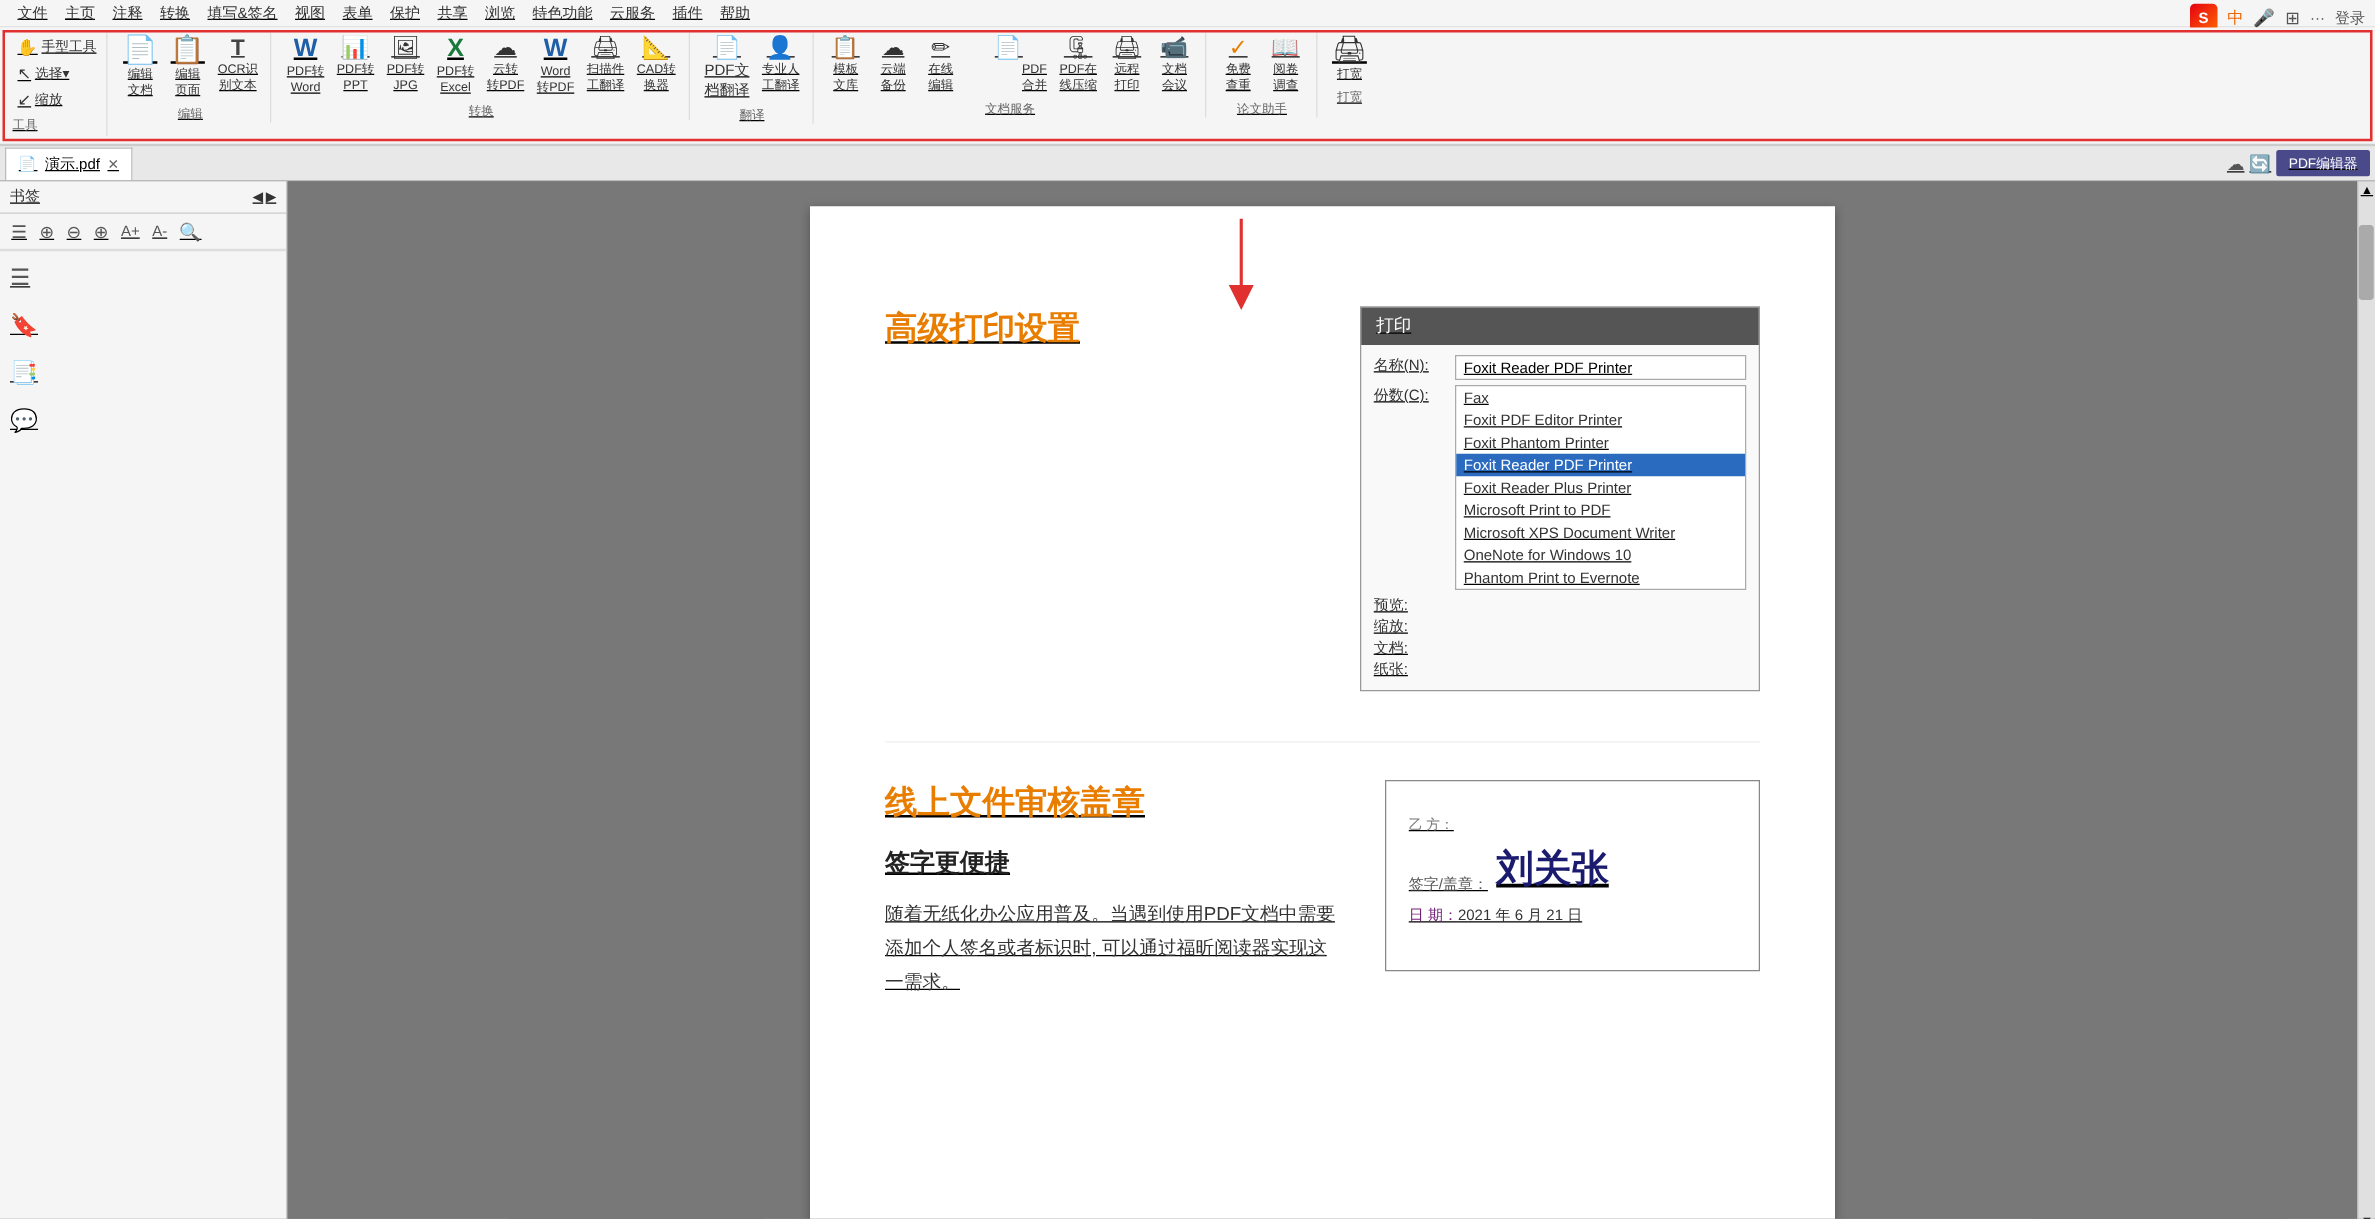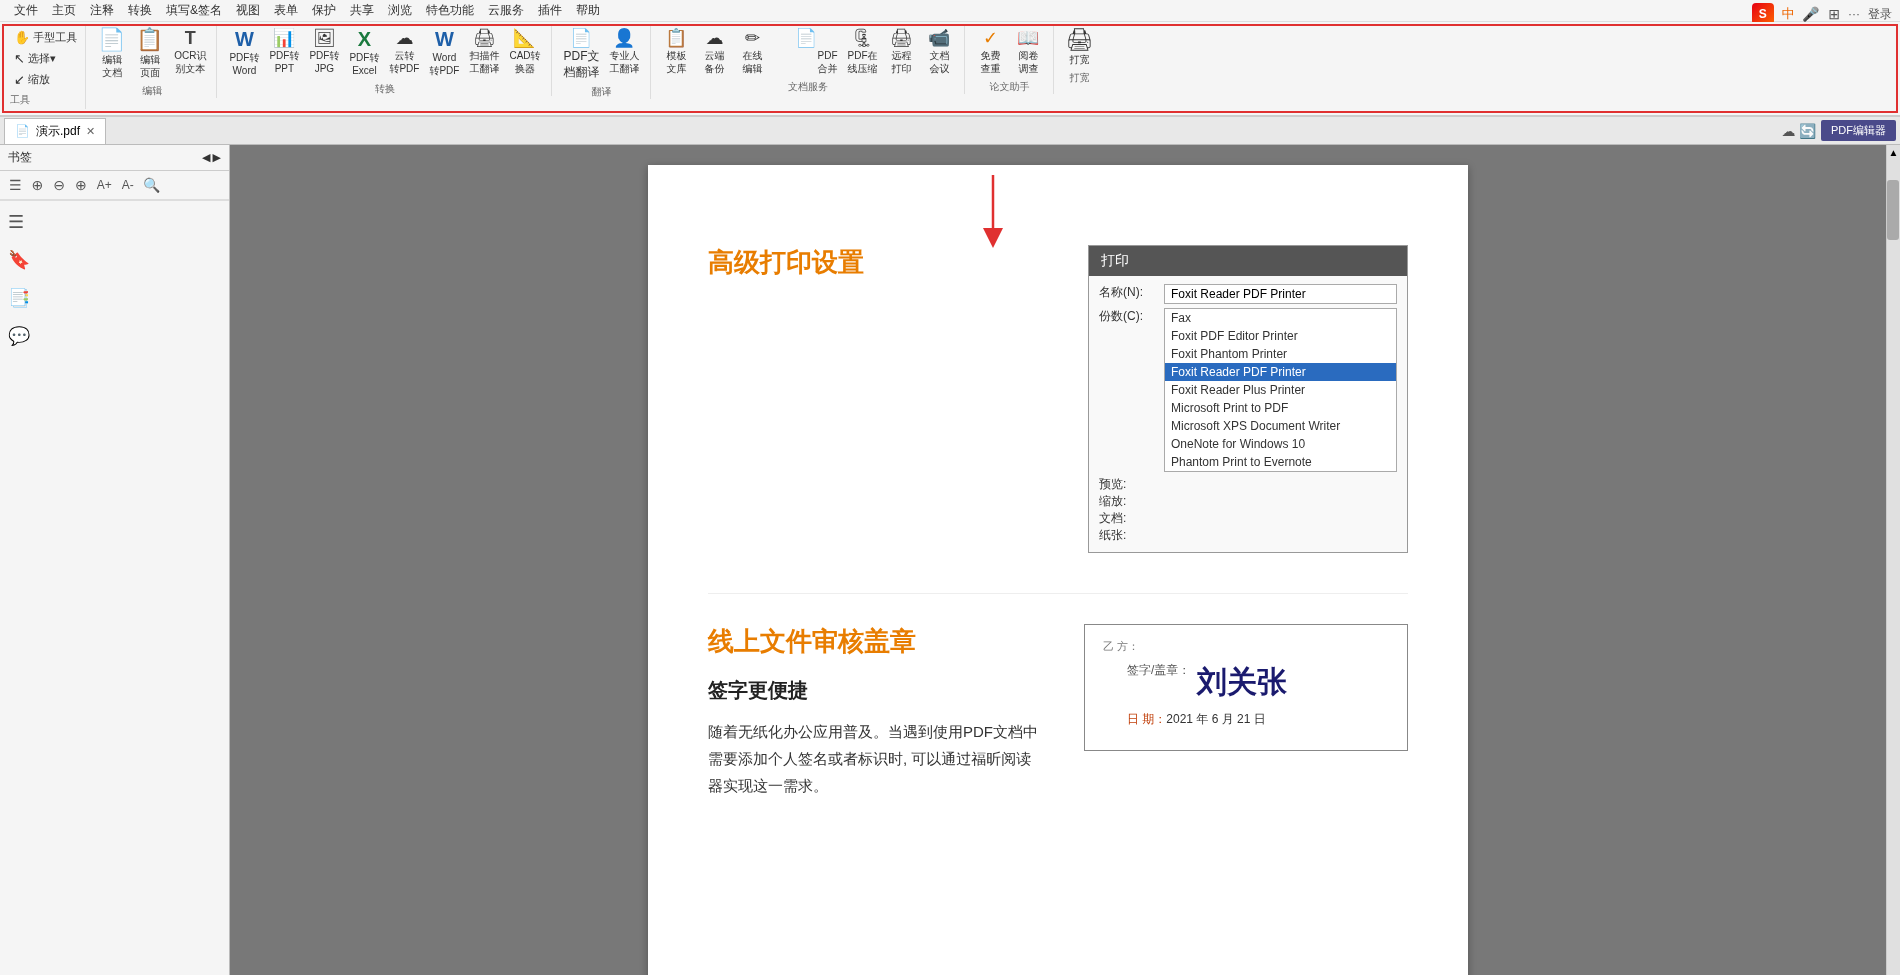--- a/index.html
+++ b/index.html
@@ -274,45 +274,44 @@
       color: white;
     }
     .print-plain-value {
       font-size: 12px;
       color: #333;
       padding: 1px 0;
     }
 
     
     .signature-box {
-      width: 324px;
+      width: 300px;
       border: 1px solid #888;
       background: white;
-      padding: 14px 18px;
+      padding: 27px 18px;
     }
     .sig-row {
       display: flex;
-      align-items: flex-start;
+      align-items: flex-end;
       margin-bottom: 8px;
-      margin-left: 24px;
     }
     .sig-label {
       font-size: 12px;
       color: #555;
       width: 70px;
     }
     .sig-name {
       font-size: 30px;
       font-weight: bold;
       color: #1a1a6e;
       font-family: 'KaiTi', '楷体', serif;
     }
     .sig-date-label {
       font-size: 12px;
-      color: #c2410c;
+      color: #701a75;
     }
     .sig-date-value {
       font-size: 12px;
       color: #333;
     }
 
     
     .right-scrollbar {
       width: 14px;
       background: #e0e0e0;
@@ -376,21 +375,21 @@
       padding: 2px 4px;
       cursor: pointer;
       border-radius: 2px;
       font-size: 11px;
       color: #333;
     }
   </style>
 </head>
 <body>
 
-<div style="position:relative; width:1900px; height:975px; overflow:hidden;">
+<div style="position:relative; width:1900px; height:975px; overflow:hidden;text-decoration:underline;">
 
   <div class="menu-bar" style="position:relative;">
     <div class="menu-item">文件</div>
     <div class="menu-item">主页</div>
     <div class="menu-item">注释</div>
     <div class="menu-item">转换</div>
     <div class="menu-item">填写&amp;签名</div>
     <div class="menu-item">视图</div>
     <div class="menu-item">表单</div>
     <div class="menu-item">保护</div>

